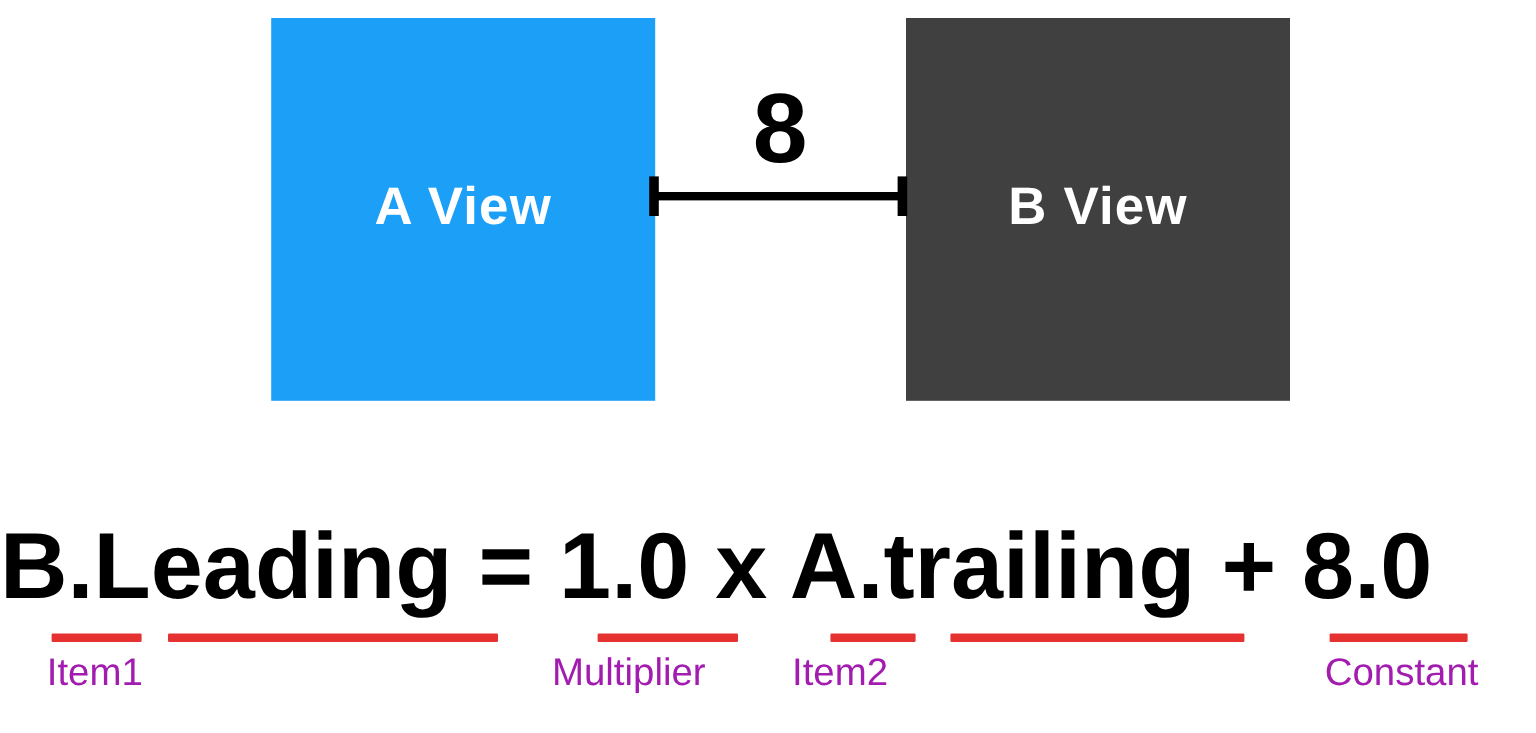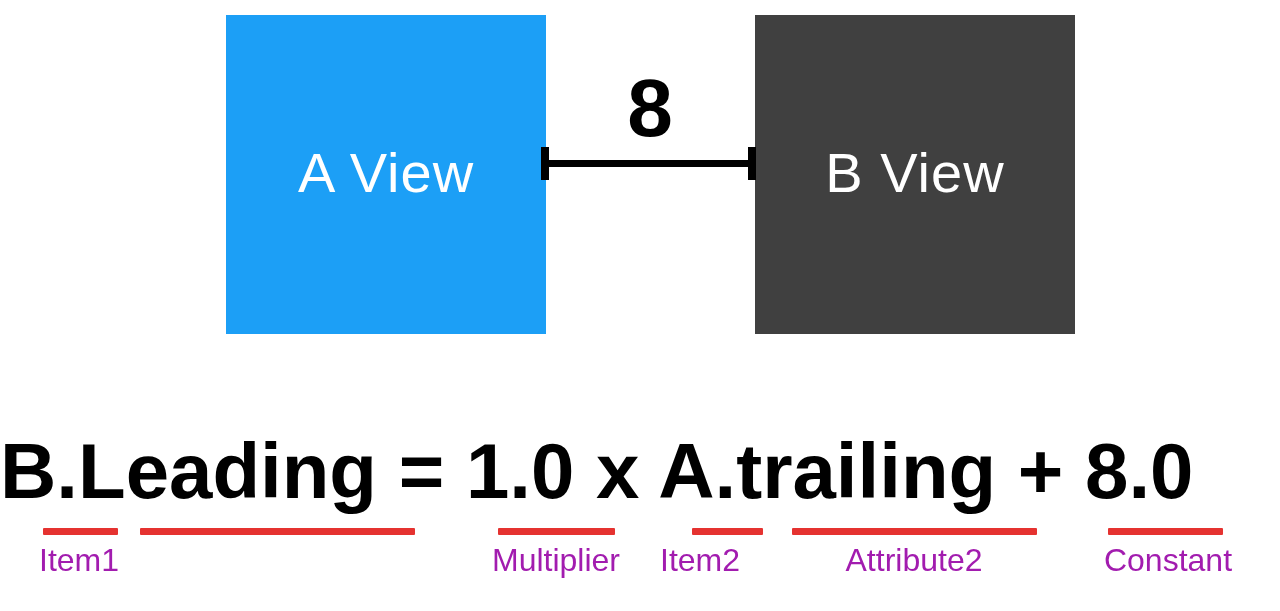--- a/index.html
+++ b/index.html
@@ -23,22 +23,22 @@
     width: 320px;
     height: 319px;
     display: flex;
     align-items: center;
     justify-content: center;
   }
   .box-a { left: 226px; background: #1c9ff6; }
   .box-b { left: 755px; background: #404040; }
   .box span {
     color: #ffffff;
-    font-size: 56px;
-    font-weight: 400;
+    font-size: 44px;
+    font-weight: 700;
     letter-spacing: 1px;
     transform: translateY(-2px);
   }
 
   
   .spacing-number {
     position: absolute;
     left: 600px;
     top: 67px;
     width: 100px;
@@ -101,21 +101,21 @@
     top: 544px;
     transform: translateX(-50%);
     font-size: 32px;
     font-weight: 400;
     line-height: 1;
     color: #a21caf;
     white-space: nowrap;
   }
   .l-item1      { left: 79px;   }
   .l-attribute1 { left: 280px;  }
-  .l-multiplier { left: 556px;  }
+  .l-multiplier { left: 524px;  }
   .l-item2      { left: 700px;  }
   .l-attribute2 { left: 914px;  }
   .l-constant   { left: 1168px; }
 </style>
 </head>
 <body>
 
 <div class="canvas">
 
   <div class="box box-a">
@@ -137,16 +137,15 @@
   <div class="underline u-item1"></div>
   <div class="underline u-attribute1"></div>
   <div class="underline u-multiplier"></div>
   <div class="underline u-item2"></div>
   <div class="underline u-attribute2"></div>
   <div class="underline u-constant"></div>
 
   <div class="ann-label l-item1">Item1</div>
   <div class="ann-label l-multiplier">Multiplier</div>
   <div class="ann-label l-item2">Item2</div>
-  <div class="ann-label l-attribute2">Attribute2</div>
   <div class="ann-label l-constant">Constant</div>
 
 </div>
 
 </body></html>

